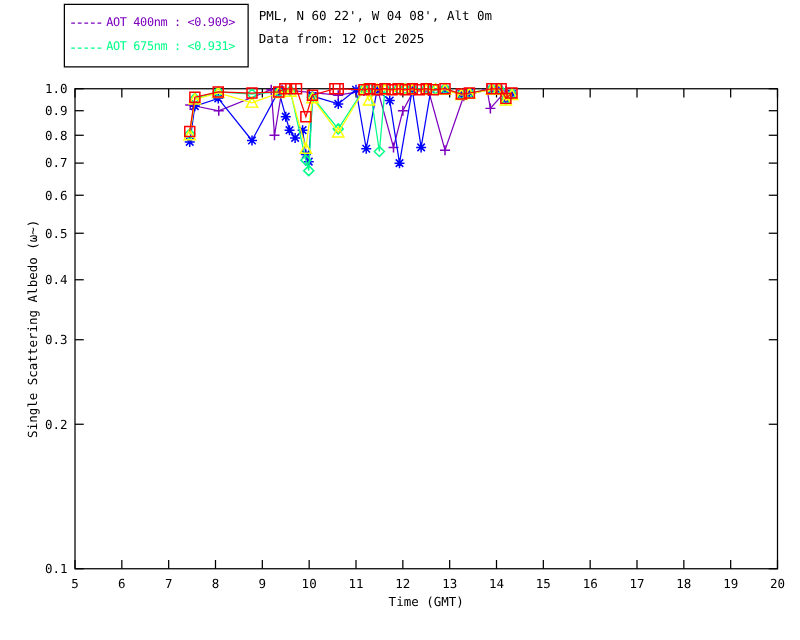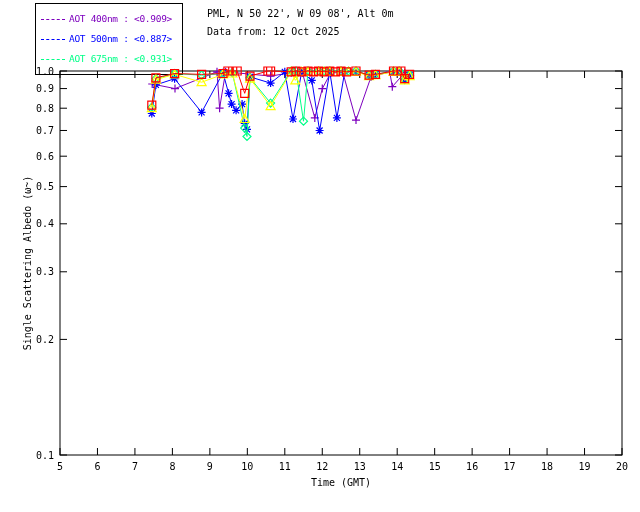--- a/index.html
+++ b/index.html
@@ -1,18 +1,18 @@
 <!DOCTYPE html>
 <html><head>
 <meta charset="utf-8">
 <style>
   html,body{margin:0;padding:0;background:#fff;}
   .page{position:relative;width:640px;height:512px;background:#ffffff;overflow:hidden;
         font-family:"DejaVu Sans Mono","Liberation Mono",monospace;}
-  .legend{position:absolute;left:35px;top:3px;width:148px;height:72px;border:1px solid #000;
+  .legend{position:absolute;left:51px;top:3px;width:148px;height:51px;border:1px solid #000;
           box-sizing:border-box;display:flex;flex-direction:column;justify-content:space-evenly;}
   .lrow{display:flex;align-items:center;height:10px;padding-left:5px;font-size:9.5px;line-height:10px;}
   .ldash{display:inline-block;width:24px;height:0;border-top:1px dashed currentColor;margin-right:4px;flex:none;}
   .ltext{white-space:nowrap;letter-spacing:-0.3px;}
   .hdr{position:absolute;left:207px;top:5px;font-size:10px;line-height:18px;color:#000;white-space:nowrap;}
   .ylabel{position:absolute;left:27px;top:263px;transform:translate(-50%,-50%) rotate(-90deg);
           font-size:10px;color:#000;white-space:nowrap;}
   .xlabel{position:absolute;left:341px;top:477px;transform:translateX(-50%);
           font-size:10px;color:#000;white-space:nowrap;}
   svg text{font-family:"DejaVu Sans Mono","Liberation Mono",monospace;font-size:10px;fill:#000;}
@@ -20,32 +20,28 @@
 </head>
 <body>
 
 <div class="page">
 
   <div class="legend">
     <div class="lrow" style="color: rgb(125, 0, 190);">
       <span class="ldash"></span>
       <span class="ltext">AOT  400nm : &lt;0.909&gt;</span>
     </div>
-    <div class="lrow" style="color: rgb(0, 0, 255);">
-      <span class="ldash"></span>
-      <span class="ltext">AOT  500nm : &lt;0.887&gt;</span>
-    </div>
     <div class="lrow" style="color: rgb(0, 255, 135);">
       <span class="ldash"></span>
       <span class="ltext">AOT  675nm : &lt;0.931&gt;</span>
     </div>
   </div>
 
   <div class="hdr">
-    <div>PML, N 50 22', W 09 08', Alt 0m</div>
+    <div>PML, N 60 22', W 04 08', Alt 0m</div>
     <div>Data from: 12 Oct 2025</div>
   </div>
 
   <div class="ylabel">Single Scattering Albedo (ω~)</div>
   <div class="xlabel">Time (GMT)</div>
 
   <svg id="chart" width="640" height="512" viewBox="0 0 640 512" style="position:absolute;left:0;top:0;">
       <rect x="60" y="71" width="562" height="384" fill="none" stroke="#000000" stroke-width="1"></rect>
       <line x1="60" y1="455" x2="60" y2="448" stroke="#000000"></line>
       <line x1="60" y1="71" x2="60" y2="78" stroke="#000000"></line>

